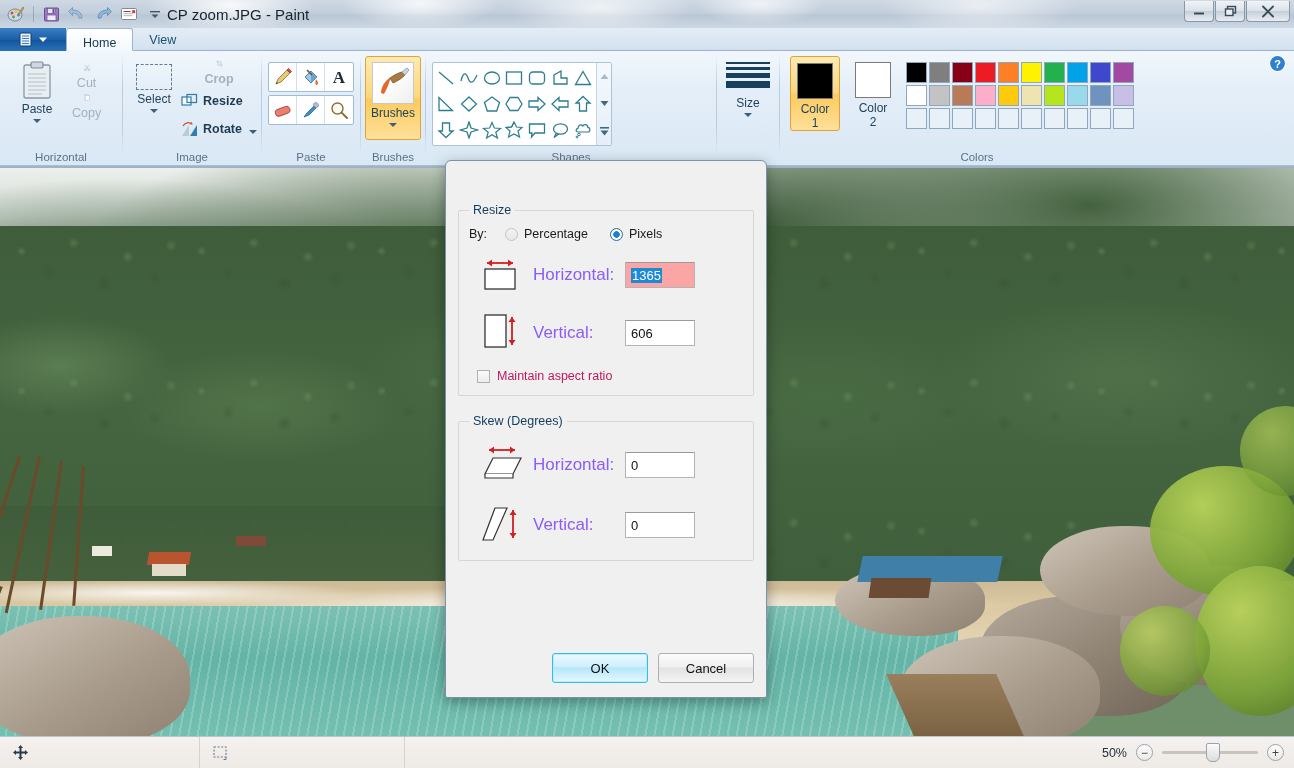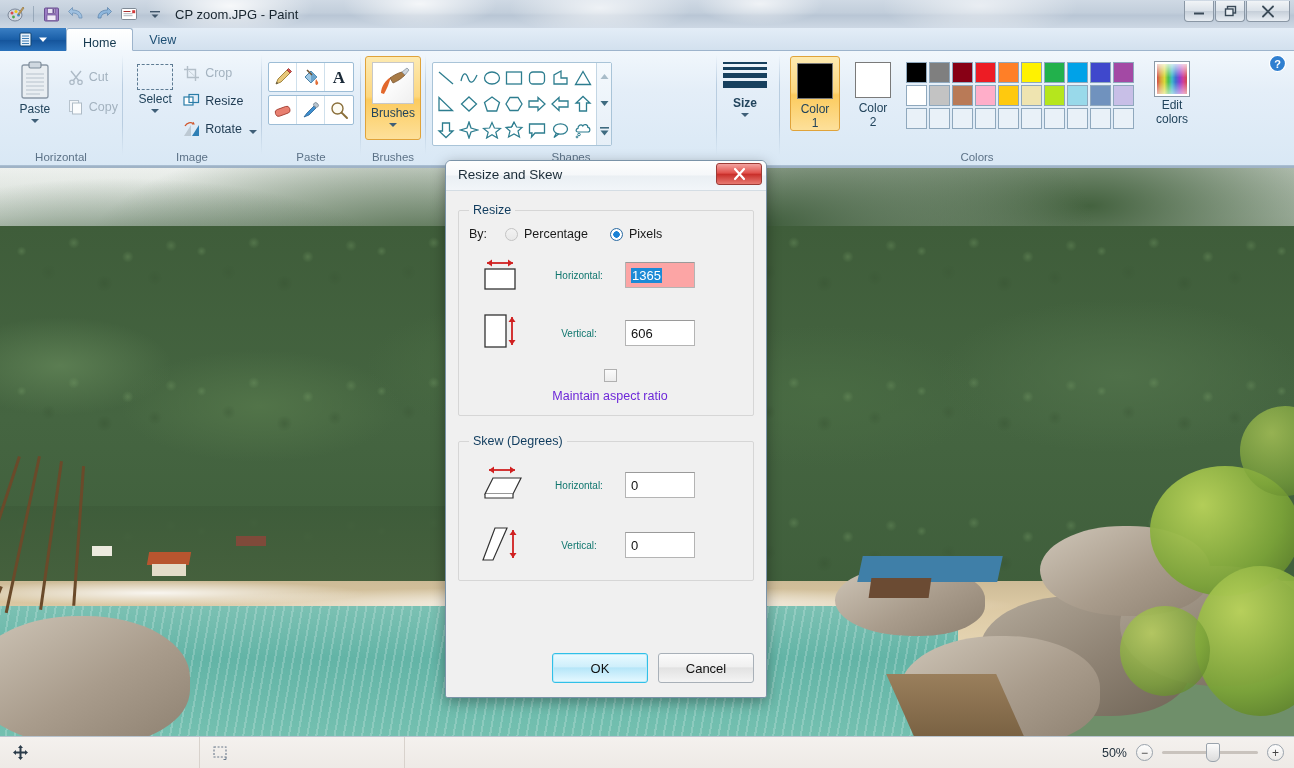--- a/index.html
+++ b/index.html
@@ -25,21 +25,21 @@
       radial-gradient(ellipse 120px 40px at 230px 6px, rgba(255,255,255,.85), rgba(255,255,255,0) 70%),
       radial-gradient(ellipse 110px 36px at 420px 4px, rgba(255,255,255,.8), rgba(255,255,255,0) 70%),
       radial-gradient(ellipse 130px 40px at 600px 8px, rgba(255,255,255,.7), rgba(255,255,255,0) 70%),
       radial-gradient(ellipse 90px 30px at 760px 4px, rgba(255,255,255,.7), rgba(255,255,255,0) 70%),
       radial-gradient(ellipse 140px 44px at 980px 6px, rgba(255,255,255,.6), rgba(255,255,255,0) 70%);
     pointer-events:none;
   }
   .qat{ position:relative; display:flex; align-items:center; gap:2px; padding-left:4px; z-index:2;}
   .qat-ico{ width:24px; height:22px; display:flex; align-items:center; justify-content:center; border-radius:2px;}
   .qat-sep{ width:1px; height:16px; background:rgba(120,140,160,.55); margin:0 3px;}
-  .apptitle{ position:relative; z-index:2; margin-left:8px; font-size:13px; color:#17242e; white-space:nowrap;}
+  .apptitle{ position:relative; z-index:2; font-size:15px; color:#17242e; white-space:nowrap;}
 
   .wincontrols{ position:absolute; right:4px; top:1px; display:flex; z-index:3;}
   .winbtn{
     width:30px; height:21px; margin-left:1px;
     border:1px solid #8a97a5; border-top:none;
     border-radius:0 0 4px 4px;
     background:linear-gradient(180deg,#f1f4f7 0%,#dbe2e9 48%,#c6cfd9 52%,#e7edf3 100%);
     display:flex; align-items:center; justify-content:center;
     position:relative;
   }
@@ -82,21 +82,21 @@
 
   .group{ position:relative; height:115px; display:flex; flex-direction:column; align-items:center;}
   .group-sep{ width:1px; background:linear-gradient(180deg,rgba(160,185,210,0) 0%,#b9cde0 30%,#b9cde0 70%,rgba(160,185,210,0) 100%); height:100px; margin-top:4px;}
   .group-body{ flex:1; display:flex; align-items:flex-start; padding-top:5px;}
   .group-title{ font-size:11.5px; color:#5c7287; height:18px; line-height:18px;}
 
   .bigbtn{ width:62px; display:flex; flex-direction:column; align-items:center; padding-top:4px; cursor:default;}
   .bigbtn .lbl{ font-size:12px; color:#22445c; margin-top:2px;}
   .arrowdn{ width:0;height:0;border-left:4px solid transparent;border-right:4px solid transparent;border-top:4px solid #3f5f78; margin-top:3px;}
   .smallbtn{ display:flex; align-items:center; gap:5px; height:26px; padding:0 4px; font-size:12.5px;}
-  .smallbtn.dis{ color:#a3b2bf; }
+  .smallbtn.dis{ color:#a3b2bf;flex-direction:column; }
   .smallbtn .lbl{ white-space:nowrap; }
 
   .tool-grid{ display:flex; flex-direction:column; gap:3px; padding-top:6px;}
   .tool-row{ display:flex; border:1px solid #9dbdd6; background:#fff; border-radius:2px; overflow:hidden;}
   .tool-cell{ width:28px; height:28px; display:flex; align-items:center; justify-content:center; border-right:1px solid #cfe0ec;}
   .tool-cell:last-child{ border-right:none; }
 
   .brushbtn{
     width:56px; height:84px; margin-top:3px;
     background:linear-gradient(180deg,#ffe9ae 0%,#ffd579 50%,#ffc champion 51%,#ffd98b 100%);
@@ -230,32 +230,32 @@
 
   .row{ display:flex; align-items:center; }
   .lbl-by{ width:36px; font-size:12.5px; color:#1a1a1a;}
   .radio{ display:flex; align-items:center; gap:6px; font-size:12.5px; color:#1a1a1a;}
   .rdo{ width:13px; height:13px; border-radius:50%; border:1px solid #9aa7b2; background:linear-gradient(180deg,#f7f7f7,#e2e2e2); position:relative;}
   .rdo.on{ border:1px solid #2e6da4; background:radial-gradient(circle at 50% 50%, #1a82d6 0 3px, #ffffff 3.5px 5px, #d9e7f2 5.5px 100%);}
   .rdo.dis{ background:linear-gradient(180deg,#f2f2f2,#e8e8e8); border-color:#c3c3c3;}
 
   .fieldrow{ display:flex; align-items:center; margin-top:10px;}
   .icon-slot{ width:64px; display:flex; align-items:center; justify-content:flex-start; padding-left:8px;}
-  .fieldlabel{ width:92px; font-size:10px; color:#0f766e;text-align:center;}
+  .fieldlabel{ width:92px; font-size:17px; color:#8b5cf6;}
   .txt{
     width:70px; height:26px; border:1px solid #b4b4b4; border-top-color:#9a9a9a;
     background:#fff; font-family:"Liberation Sans",sans-serif; font-size:13px; color:#111;
     padding:0 5px; border-radius:1px;
   }
   .txt.sel{ background:#fca5a5; }
   .txt.sel span{ background:#1c8ad6; color:#fff; padding:0 1px; }
   .txtbox{ width:70px; height:26px; border:1px solid #b4b4b4; border-top-color:#9a9a9a; background:#fff;
            display:flex; align-items:center; padding:0 5px; font-size:13px; color:#111;}
 
-  .chkrow{ display:flex; align-items:center; gap:7px; margin-top:14px; padding-left:8px; font-size:12.5px; color:#6d28d9;flex-direction:column;}
+  .chkrow{ display:flex; align-items:center; gap:7px; margin-top:14px; padding-left:8px; font-size:12.5px; color:#be185d;}
   .chk{ width:13px; height:13px; border:1px solid #b0b0b0; background:linear-gradient(180deg,#fbfbfb,#ececec);}
 
   .btnrow{ position:absolute; right:12px; bottom:14px; display:flex; gap:10px;}
   .btn{ width:96px; height:30px; font-size:13px; border-radius:3px; display:flex; align-items:center; justify-content:center;
         border:1px solid #a8b0b8; background:linear-gradient(180deg,#fbfbfb 0%,#f0f0f0 45%,#e2e2e2 50%,#f4f4f4 100%); color:#111;}
   .btn.default{ border:1px solid #2fc0e8; box-shadow:0 0 0 1px #bfeaf8 inset;
         background:linear-gradient(180deg,#eafaff 0%,#cfeffb 45%,#b6e6f8 50%,#e6f9ff 100%);}
 
   
   .statusbar{
@@ -403,21 +403,21 @@
   </div>
   <div class="group-sep"></div>
 
   <div class="group" style="width:138px">
     <div class="group-body" style="width:100%; justify-content:flex-start; padding-left:8px;">
       <div class="bigbtn" style="width:58px">
         <div style="width:36px;height:26px;border:1px dashed #5d7b93;margin-top:4px;"></div>
         <span class="lbl">Select</span>
         <div class="arrowdn"></div>
       </div>
-      <div style="display:flex;flex-direction:column;gap:2px;padding-top:4px;">
+      <div style="display:flex;flex-direction:column;gap:2px;padding-top:4px;font-weight:bold;">
         <div class="smallbtn dis">
           <svg width="17" height="17" viewBox="0 0 17 17">
             <path d="M4.5 1 V12.5 H16" stroke="#b3bfc9" stroke-width="1.4" fill="none"></path>
             <path d="M1 4.5 H12.5 V16" stroke="#b3bfc9" stroke-width="1.4" fill="none"></path>
             <path d="M6 6 L11.5 11" stroke="#c7d1d9" stroke-width="1" fill="none"></path>
           </svg>
           <span class="lbl">Crop</span>
         </div>
         <div class="smallbtn">
           <svg width="17" height="17" viewBox="0 0 17 17">
@@ -644,21 +644,21 @@
               </svg>
             </div>
         </div>
       </div>
     </div>
     <div class="group-title">Shapes</div>
   </div>
   <div class="group-sep"></div>
 
   <div class="group" style="width:62px">
-    <div class="group-body" style="width:100%; font-weight:bold;">
+    <div class="group-body" style="width:100%; justify-content:center;">
       <div class="sizebtn">
         <div class="size-lines">
           <i style="height:2px"></i>
             <i style="height:3px"></i>
             <i style="height:5px"></i>
             <i style="height:7px"></i>
         </div>
         <span class="lbl" style="font-size:12px;color:#22445c;margin-top:8px;">Size</span>
         <div class="arrowdn"></div>
       </div>
@@ -714,27 +714,20 @@
             <div class="sw empty"></div>
             <div class="sw empty"></div>
             <div class="sw empty"></div>
             <div class="sw empty"></div>
             <div class="sw empty"></div>
             <div class="sw empty"></div>
             <div class="sw empty"></div>
             <div class="sw empty"></div>
           </div>
         </div>
-      <div class="editcolors">
-        <div class="ec-ico"></div>
-        <div class="lbl">
-          <div>Edit</div>
-          <div>colors</div>
-        </div>
-      </div>
     </div>
     <div class="group-title" style="margin-left:-120px;">Colors</div>
   </div>
 
   <div class="help-btn">
     <svg width="17" height="17" viewBox="0 0 17 17">
       <circle cx="8.5" cy="8.5" r="8" fill="#2f7fd0" stroke="#ffffff" stroke-width="1.2"></circle>
       <text x="8.5" y="12.5" font-family="Liberation Sans, sans-serif" font-size="11" font-weight="bold" fill="#ffffff" text-anchor="middle">?</text>
     </svg>
   </div>
@@ -777,28 +770,20 @@
 
     <div class="foliage" style="left:1150px; top:300px; width:150px; height:130px; opacity:.95"></div>
     <div class="foliage" style="left:1195px; top:400px; width:130px; height:150px; opacity:.95"></div>
     <div class="foliage" style="left:1120px; top:440px; width:90px; height:90px; opacity:.8"></div>
     <div class="foliage" style="left:1240px; top:240px; width:90px; height:90px; opacity:.7"></div>
   </div>
   <div class="canvas-border"></div>
 </div>
 
 <div class="dialog">
-  <div class="dlg-title">
-    <div class="t">Resize and Skew</div>
-    <div class="dlg-close">
-      <svg width="15" height="14" viewBox="0 0 15 14">
-        <path d="M3 2 L12 12 M12 2 L3 12" stroke="#ffffff" stroke-width="2.2" stroke-linecap="round" fill="none"></path>
-      </svg>
-    </div>
-  </div>
 
   <div class="dlg-body">
 
     <fieldset class="grp">
       <legend>Resize</legend>
 
       <div class="row" style="margin-top:2px;">
         <div class="lbl-by">By:</div>
         <div class="radio" style="margin-right:22px;">
           <span class="rdo dis"></span>

